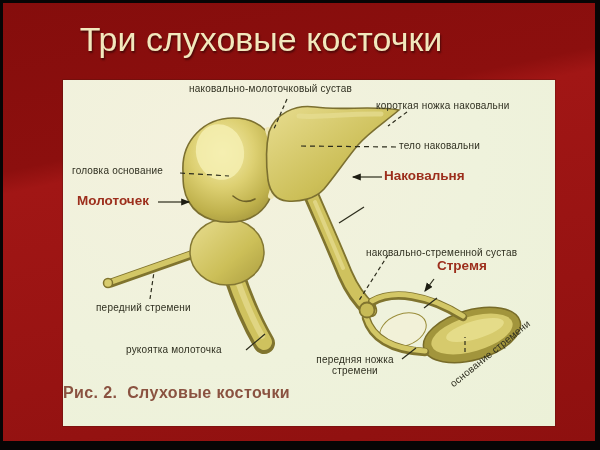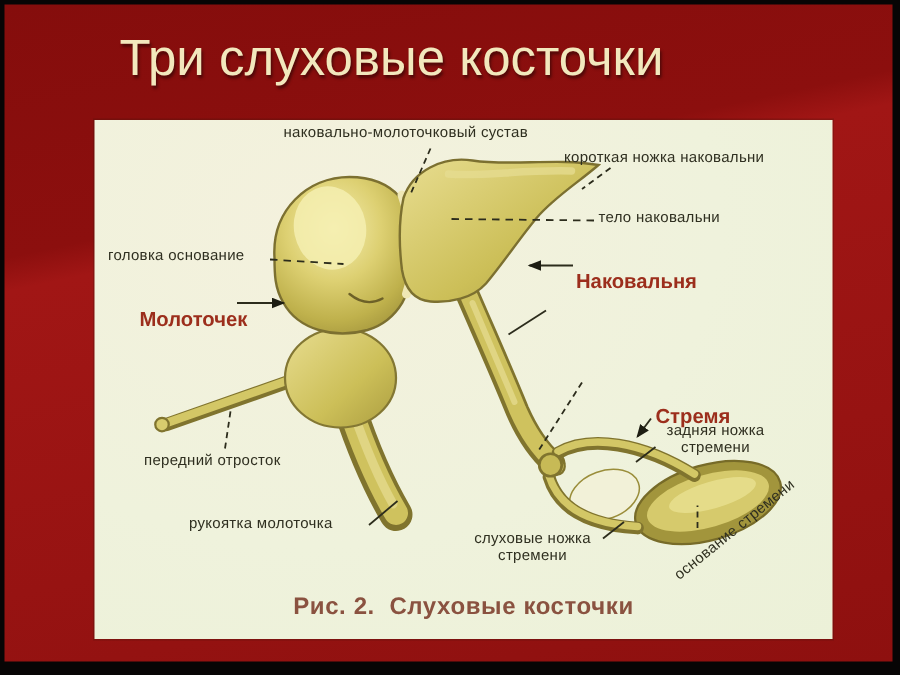--- a/index.html
+++ b/index.html
@@ -38,30 +38,28 @@
     letter-spacing:.2px;
     white-space:nowrap;
   }
   .lbl.wrap{white-space:normal;text-align:center;}
   .lbl-red{
     position:absolute;
     font-size:13.5px;line-height:14px;
     font-weight:bold;
     color:#9c2e1c;
     white-space:nowrap;
-    margin-top:12px;
   }
   .lbl.rot{
     width:132px;text-align:center;
     transform:rotate(-39deg);
     transform-origin:50% 50%;
   }
   .caption{
-    position:absolute;left:0;top:316px;width:100%;
-    text-align:center;
+    position:absolute;left:0;top:304px;width:100%;
     font-size:16px;font-weight:bold;
     color:#8a5240;
     letter-spacing:.4px;
     white-space:pre;
   }
 </style>
 </head>
 <body>
 
 <div class="frame">
@@ -159,24 +157,24 @@
           <path d="M 319,97 L 290,97" marker-end="url(#ah)"></path>
           <path d="M 371,199 L 362,211" marker-end="url(#ah)"></path>
         </g>
       </svg>
 
       <div class="lbl" style="left:313px;top:20px;">короткая ножка наковальни</div>
       <div class="lbl" style="left:126px;top:3px;">наковально-молоточковый сустав</div>
       <div class="lbl" style="left:336px;top:60px;">тело наковальни</div>
       <div class="lbl-red" style="left:321px;top:89px;">Наковальня</div>
       <div class="lbl" style="left:9px;top:85px;">головка основание</div>
-      <div class="lbl-red" style="left:30px;top:114px;">Молоточек</div>
+      <div class="lbl-red" style="left:14px;top:114px;">Молоточек</div>
+      <div class="lbl" style="left:303px;top:167px;">наковально-стременной сустав</div>
       <div class="lbl-red" style="left:374px;top:179px;">Стремя</div>
-      <div class="lbl wrap" style="left:371px;top:202px;width:86px;">задняя ножка стремени</div>
-      <div class="lbl" style="left:33px;top:222px;">передний отросток</div>
+      <div class="lbl" style="left:33px;top:222px;">передний стремени</div>
       <div class="lbl" style="left:63px;top:264px;">рукоятка молоточка</div>
-      <div class="lbl wrap" style="left:246px;top:274px;width:92px;">слуховые ножка стремени</div>
+      <div class="lbl wrap" style="left:246px;top:274px;width:92px;">передняя ножка стремени</div>
       <div class="lbl rot" style="left:361px;top:268px;">основание стремени</div>
 
       <div class="caption">Рис. 2.  Слуховые косточки</div>
     </div>
   </div>
 </div>
 
 </body></html>

